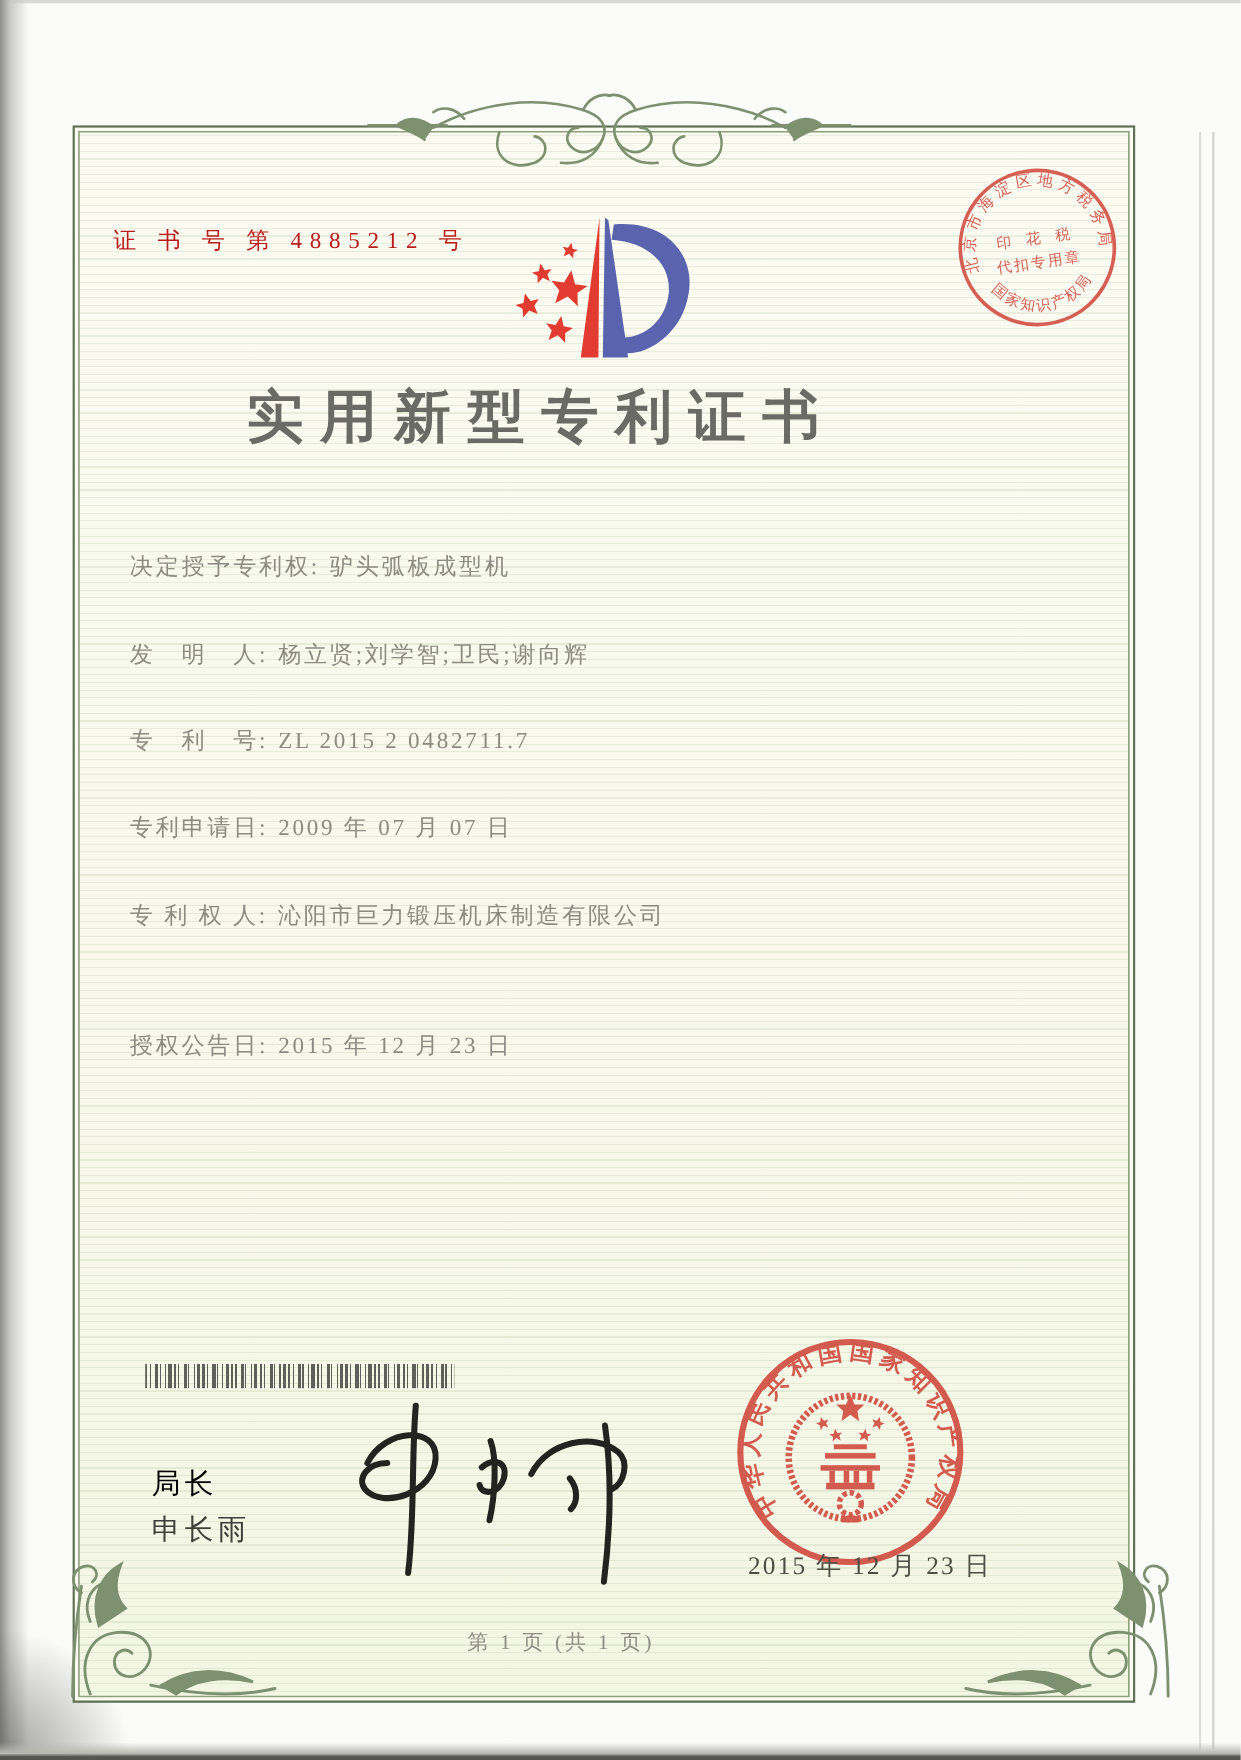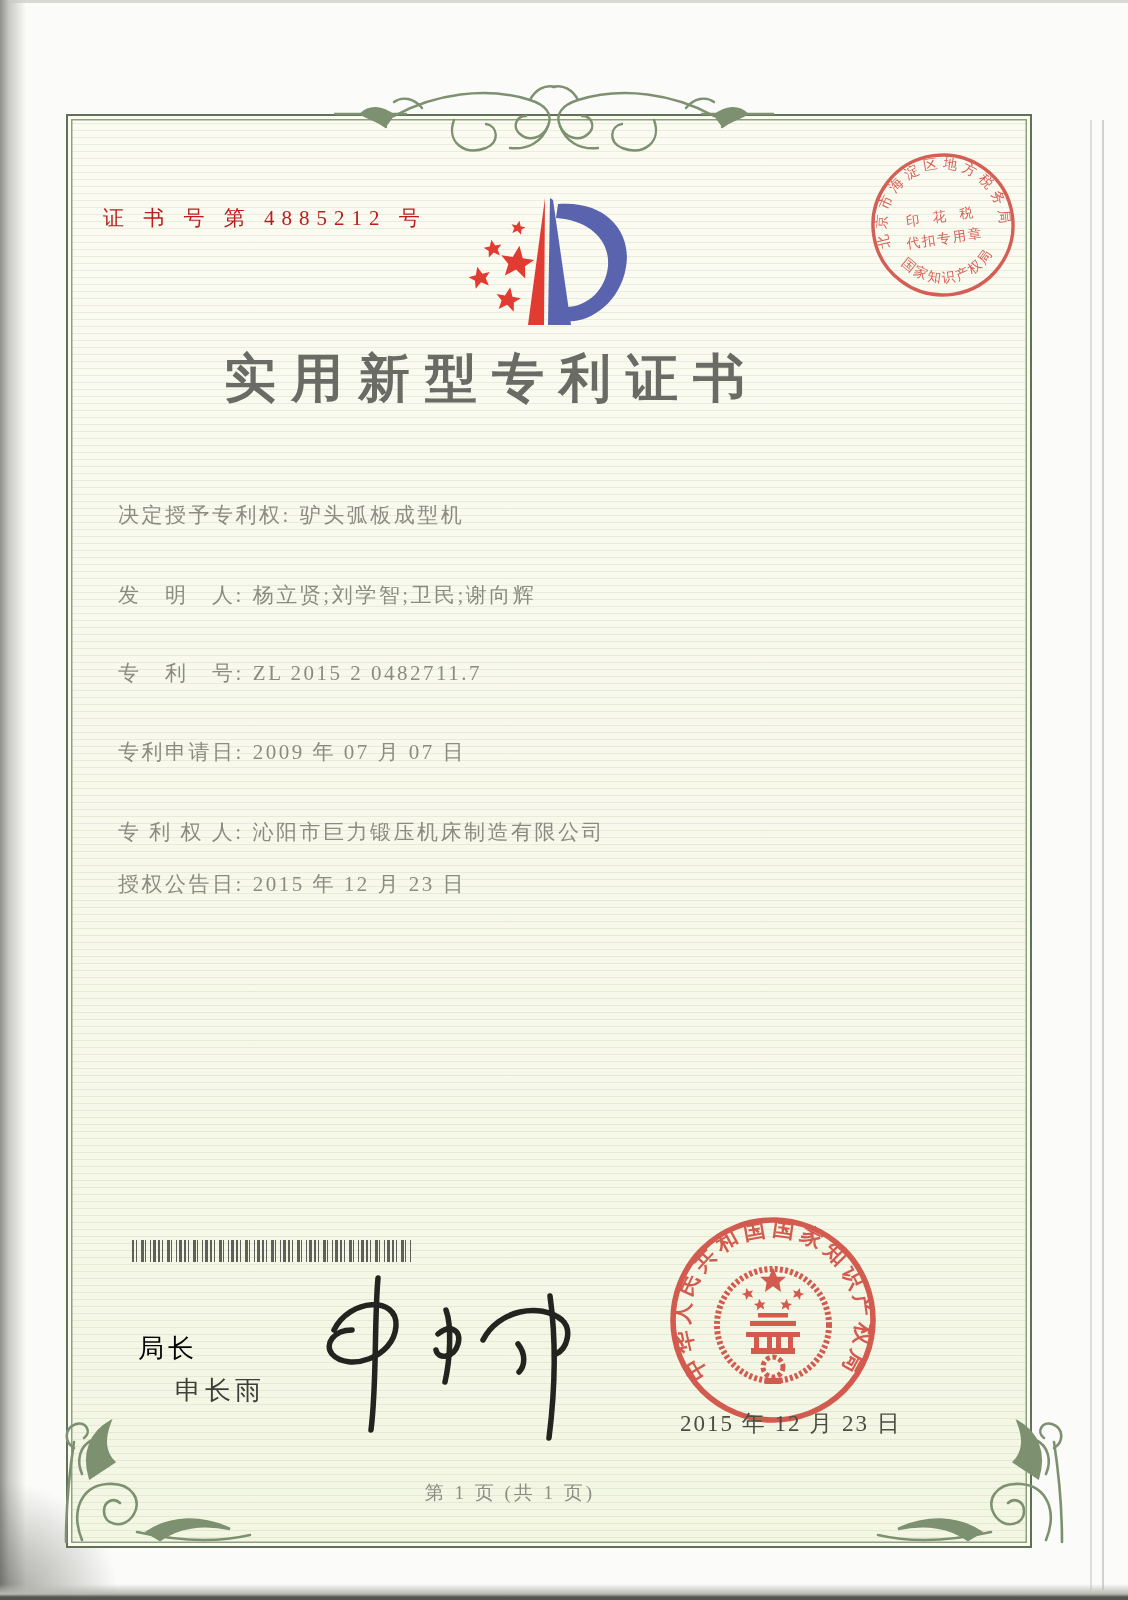--- a/index.html
+++ b/index.html
@@ -35,21 +35,21 @@
   .field .val{margin-left:9px;}
   .paras{left:118px;top:956px;width:838px;font-size:20px;line-height:31.8px;
     letter-spacing:1.5px;color:#82827a;text-align:justify;}
   .paras p{margin:0;text-indent:2em;}
   .barcode{left:132px;top:1240px;width:281px;height:22px;opacity:.82;
     background:repeating-linear-gradient(90deg,
       #3f3f3b 0 2px,transparent 2px 4px,#3f3f3b 4px 5px,transparent 5px 9px,
       #3f3f3b 9px 12px,transparent 12px 13px,#3f3f3b 13px 14px,transparent 14px 18px,
       #3f3f3b 18px 19px,transparent 19px 21px,#3f3f3b 21px 24px,transparent 24px 26px);}
   .director-title{left:138px;top:1331px;font-size:26px;letter-spacing:4px;color:#000000;}
-  .director-name{left:138px;top:1373px;font-size:26px;letter-spacing:4px;color:#3e3f38;margin-left:37px;}
+  .director-name{left:138px;top:1373px;font-size:26px;letter-spacing:4px;color:#3e3f38;}
   .seal-date{left:680px;top:1408px;font-size:23px;letter-spacing:2px;color:#4c4d43;z-index:6;}
   .footer{left:66px;top:1480px;width:888px;text-align:center;
     font-size:19px;letter-spacing:3px;color:#8d8d84;}
   svg{display:block;}
   .stamp-box{left:863px;top:145px;width:160px;height:160px;z-index:5;transform:rotate(-8deg);opacity:.88;}
   .seal-box{left:668px;top:1215px;width:210px;height:210px;z-index:5;opacity:.87;}
   .logo-box{left:440px;top:170px;width:220px;height:180px;}
   .sig-box{left:300px;top:1268px;width:290px;height:175px;z-index:7;}
   .ornament-top{left:334px;top:78px;width:440px;height:92px;}
   .corner-bl{left:52px;top:1382px;width:200px;height:172px;}
@@ -149,21 +149,21 @@
 </div>
 <div class="abs field" style="top:659px">
   <span>专　利　号:</span><span class="val">ZL 2015 2 0482711.7</span>
 </div>
 <div class="abs field" style="top:738px">
   <span>专利申请日:</span><span class="val">2009 年 07 月 07 日</span>
 </div>
 <div class="abs field" style="top:818px">
   <span>专 利 权 人:</span><span class="val">沁阳市巨力锻压机床制造有限公司</span>
 </div>
-<div class="abs field" style="top:870px">
+<div class="abs field" style="top:936px">
   <span>授权公告日:</span><span class="val">2015 年 12 月 23 日</span>
 </div>
 
 <div class="abs paras">
 </div>
 
 <div class="abs barcode"></div>
 
 <div class="abs director-title">局长</div>
 <div class="abs director-name">申长雨</div>

